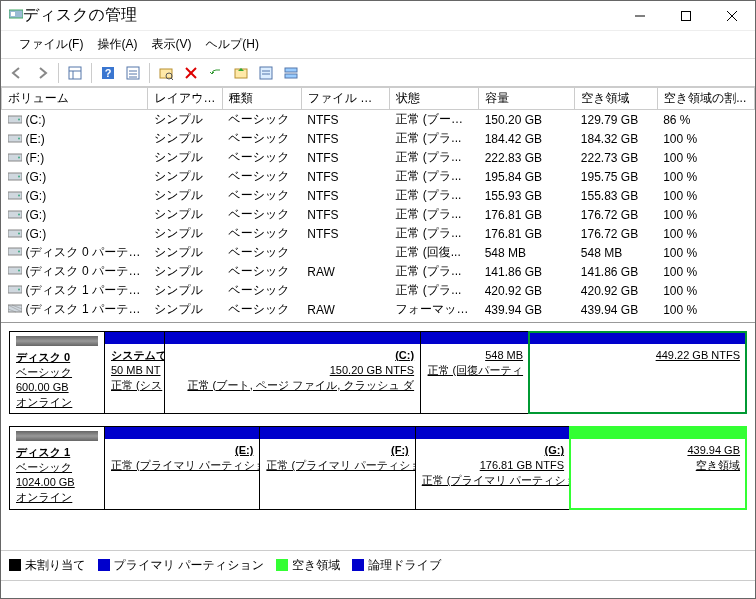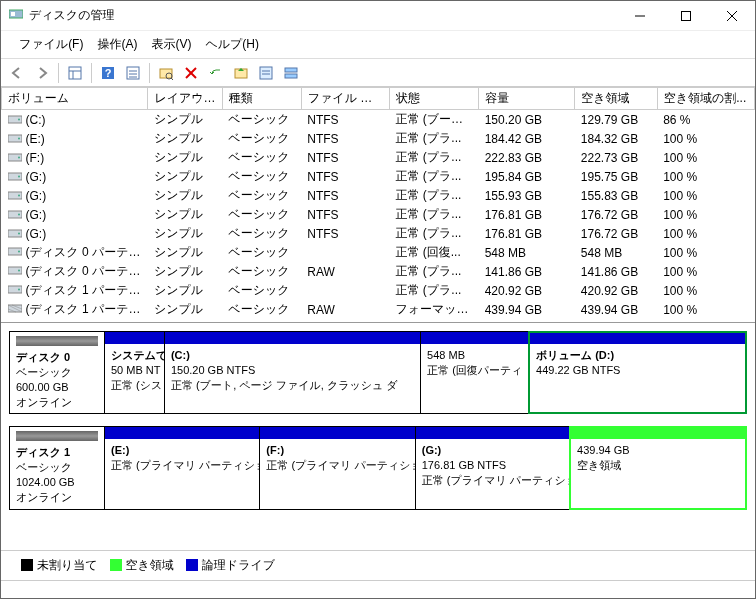--- a/index.html
+++ b/index.html
@@ -19,21 +19,21 @@
 
   
   .titlebar {
     height: 30px;
     display: flex;
     align-items: center;
     padding: 0 0 0 8px;
     background: #fff;
     border-bottom: 1px solid #eee;
   }
-  .titlebar .title { flex: 1; font-size: 12px; padding-left: 6px; }
+  .titlebar .title { flex: 1; font-size: 16px; }
   .titlebar .wbtn { width: 46px; height: 30px; display:flex; align-items:center; justify-content:center; font-size:12px; }
   .titlebar .wbtn svg { width:10px; height:10px; }
 
   
   .menubar {
     display: flex;
     padding: 2px 12px;
     gap: 2px;
     border-bottom: 1px solid #ddd;
     font-size: 12px;
@@ -79,20 +79,21 @@
     overflow: hidden;
     text-overflow: ellipsis;
   }
   .volicon { display:inline-block; width:14px; height:11px; margin-right:4px; vertical-align:-1px; }
 
   
   .graphpane {
     flex: 1;
     overflow: auto;
     padding: 8px;
+    text-decoration: underline;
   }
   .diskrow {
     display: flex;
     margin-bottom: 12px;
     background:#fff;
   }
   .diskhdr {
     width: 96px;
     border: 1px solid #000;
     padding: 4px 6px;
@@ -108,33 +109,33 @@
     border-left: none;
   }
   .part {
     border-left: 1px solid #000;
     display:flex; flex-direction:column;
     font-size: 11px;
     min-width: 0;
   }
   .part:first-child { border-left:none; }
   .part .topbar { height:12px; }
-  .part .pbody { padding:4px 6px; flex:1; line-height:1.35; overflow:hidden; white-space:nowrap; text-overflow:ellipsis; }
+  .part .pbody { padding:4px 6px; flex:1; line-height:1.35; overflow:hidden; white-space:nowrap; text-overflow:ellipsis;text-align:right; }
   .part .pname { font-weight:bold; }
   .topbar.primary { background:#0000cc; }
   .topbar.free { background:#33ff33; }
   .part.hlgreen { outline:2px solid #009933; outline-offset:-1px; }
   .part.hllime { outline:2px solid #33ff33; outline-offset:-1px; }
 
   
   .legend {
     display:flex;
     align-items:center;
     gap: 12px;
-    padding: 6px 20px;
+    padding: 6px 8px;
     border-top:1px solid #ccc;
     font-size: 12px;
   }
   .legend .sw { width:12px; height:12px; display:inline-block; margin-right:4px; vertical-align:-2px; }
 
   .statusbar { height:18px; border-top:1px solid #ccc; }
 </style>
 </head>
 <body>
 
@@ -460,21 +461,20 @@
           <div class="topbar primary"></div>
           <div class="pbody">
             <div class="pname"></div>
             <div>548 MB</div>
             <div>正常 (回復パーティ</div>
           </div>
         </div>
         <div class="part hlgreen" style="flex: 22 1 0%;">
           <div class="topbar primary"></div>
           <div class="pbody">
-            <div class="pname">ボリューム  (D:)</div>
             <div>449.22 GB NTFS</div>
           </div>
         </div>
       </div>
     </div>
     <div class="diskrow">
       <div class="diskhdr">
         <div class="bar"></div>
         <div class="dname">ディスク 1</div>
         <div>ベーシック</div>
@@ -511,17 +511,18 @@
             <div>439.94 GB</div>
             <div>空き領域</div>
           </div>
         </div>
       </div>
     </div>
   </div>
 
 <div class="legend">
   <span><span class="sw" style="background:#000"></span><span>未割り当て</span></span>
+  <span><span class="sw" style="background:#0000cc"></span><span>プライマリ パーティション</span></span>
   <span><span class="sw" style="background:#33ff33"></span><span>空き領域</span></span>
   <span><span class="sw" style="background:#0000cc"></span><span>論理ドライブ</span></span>
 </div>
 
 <div class="statusbar"></div>
 
 </body></html>

